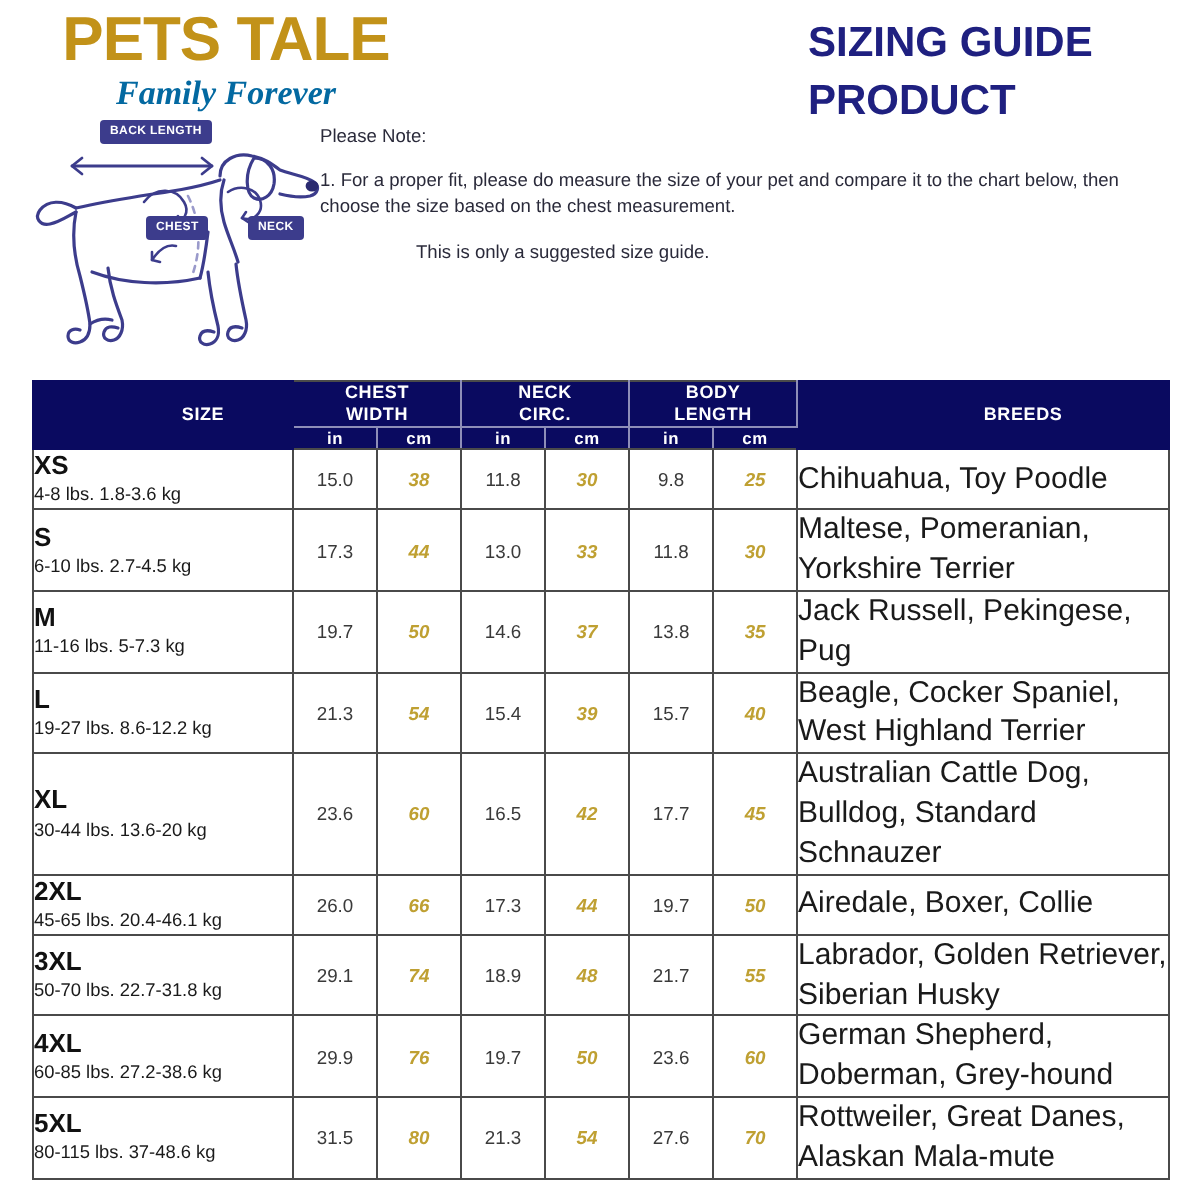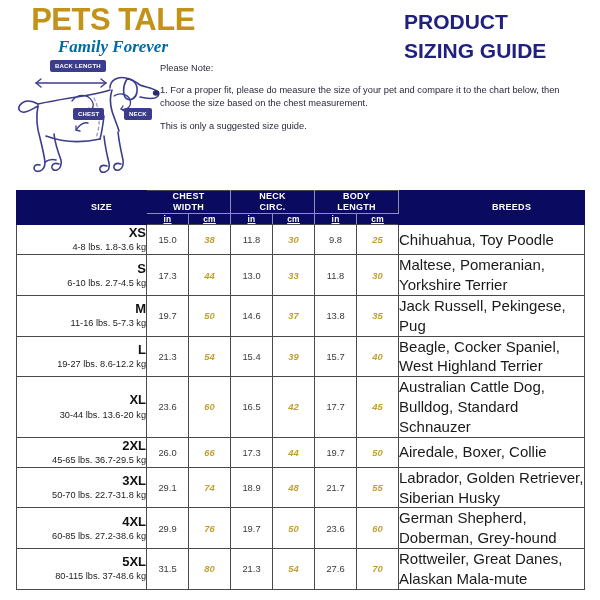--- a/index.html
+++ b/index.html
@@ -81,21 +81,21 @@
   
   .notes {
     position: absolute;
     left: 160px; top: 62px;
     width: 432px;
     color: #2A2A3A;
     font-size: 9.3px;
     line-height: 1.42;
   }
   .notes p { margin: 0 0 9px 0; }
-  .notes p:last-child { margin-bottom: 0; }
+  .notes p:last-child { margin-bottom: 0; margin-left: 48px; }
 
   
   .table-wrap {
     position: absolute;
     left: 16px; top: 190px;
     width: 568px;
   }
   table.sizing {
     width: 568px;
     border-collapse: collapse;
@@ -120,30 +120,29 @@
   thead th.grp {
     border-left: 1px solid #8E8EB8;
     border-right: 1px solid #8E8EB8;
     border-bottom: 1px solid #8E8EB8;
   }
   thead th.unit {
     border-left: 1px solid #8E8EB8;
     border-right: 1px solid #8E8EB8;
     border-top: 1px solid #8E8EB8;
     font-size: 8.4px;
-    text-decoration: underline;
   }
   thead th.size-h, thead th.breeds-h {
     border-color: #0A0A60;
     padding-left: 40px;
   }
 
   tbody td { background: #ffffff; }
   td.size-cell {
-    text-align: right;
+    text-align: left;
     padding: 5px 2px;
   }
   .size-label {
     font-size: 13px;
     font-weight: bold;
     color: #111111;
     line-height: 1.25;
   }
   .size-weight {
     font-size: 9.2px;
@@ -173,22 +172,22 @@
 <body>
 
 <div id="page">
 
   <div class="brand">
     <div class="brand-name">PETS TALE</div>
     <div class="brand-tag">Family Forever</div>
   </div>
 
   <div class="page-title">
+    <div>SIZING GUIDE</div>
     <div>PRODUCT</div>
-    <div>SIZING GUIDE</div>
   </div>
 
   <div class="diagram">
     <svg width="150" height="125" viewBox="0 0 150 125">
       <g fill="none" stroke="#3C3C8C" stroke-width="1.6" stroke-linecap="round" stroke-linejoin="round">
 
         <line x1="22" y1="27" x2="92" y2="27" stroke-width="1.4"></line>
         <polyline points="27,23 22,27 27,31" stroke-width="1.4"></polyline>
         <polyline points="87,23 92,27 87,31" stroke-width="1.4"></polyline>
 
@@ -348,21 +347,21 @@
             <td class="num cm">60</td>
             <td class="num">16.5</td>
             <td class="num cm">42</td>
             <td class="num">17.7</td>
             <td class="num cm">45</td>
             <td class="breeds">Australian Cattle Dog, Bulldog, Standard Schnauzer</td>
           </tr>
           <tr>
             <td class="size-cell">
               <div class="size-label">2XL</div>
-              <div class="size-weight">45-65 lbs. 36.7-29.5 kg</div>
+              <div class="size-weight">45-65 lbs. 20.4-46.1 kg</div>
             </td>
             <td class="num">26.0</td>
             <td class="num cm">66</td>
             <td class="num">17.3</td>
             <td class="num cm">44</td>
             <td class="num">19.7</td>
             <td class="num cm">50</td>
             <td class="breeds">Airedale, Boxer, Collie</td>
           </tr>
           <tr>

